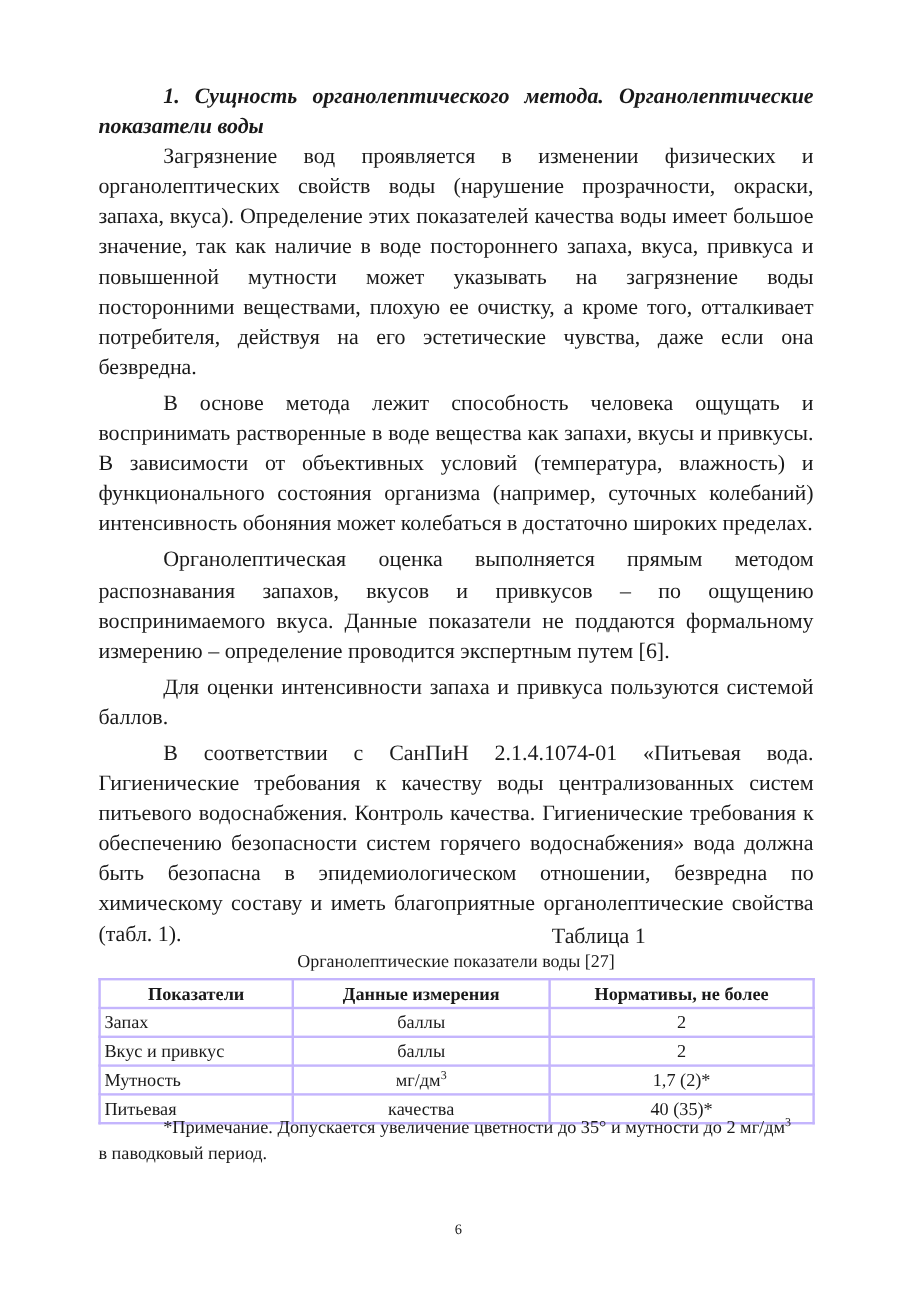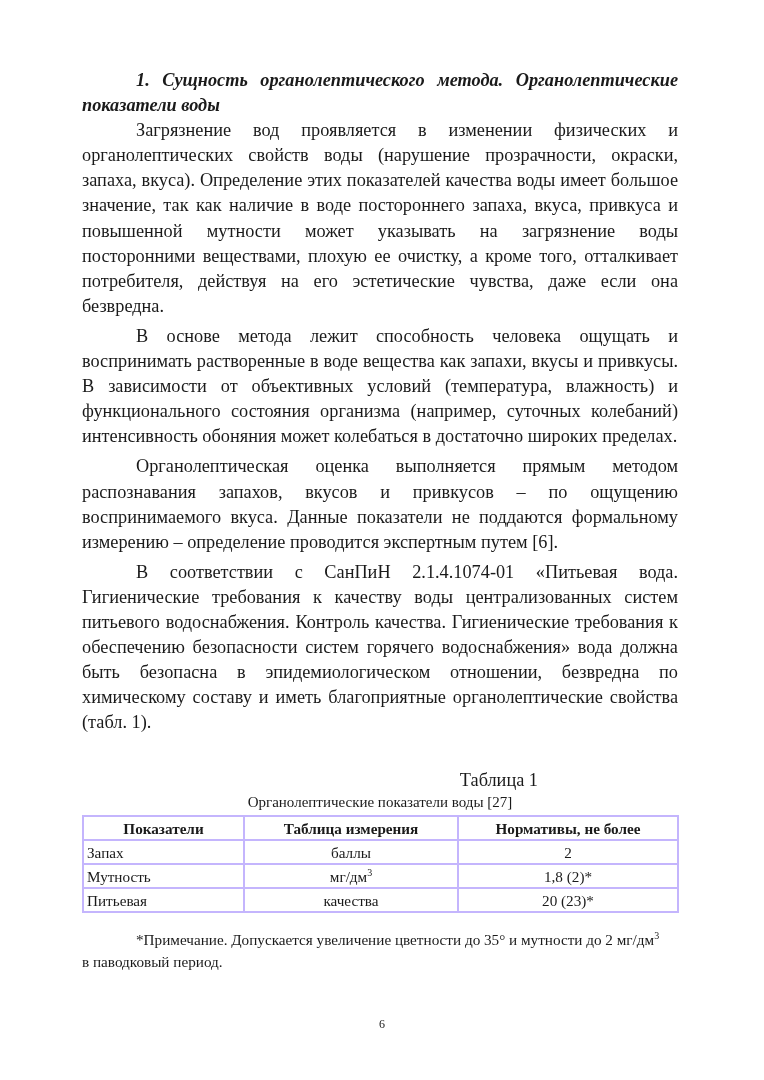--- a/index.html
+++ b/index.html
@@ -52,49 +52,55 @@
 </head>
 <body>
 
 <div class="page">
 
   <div class="textblock">
     <p class="heading">1. Сущность органолептического метода. Органолептические показатели воды</p>
     <p class="para">Загрязнение вод проявляется в изменении физических и органолептических свойств воды (нарушение прозрачности, окраски, запаха, вкуса). Определение этих показателей качества воды имеет большое значение, так как наличие в воде постороннего запаха, вкуса, привкуса и повышенной мутности может указывать на загрязнение воды посторонними веществами, плохую ее очистку, а кроме того, отталкивает потребителя, действуя на его эстетические чувства, даже если она безвредна.</p>
     <p class="para p-gap">В основе метода лежит способность человека ощущать и воспринимать растворенные в воде вещества как запахи, вкусы и привкусы. В зависимости от объективных условий (температура, влажность) и функционального состояния организма (например, суточных колебаний) интенсивность обоняния может колебаться в достаточно широких пределах.</p>
     <p class="para p-gap">Органолептическая оценка выполняется прямым методом распознавания запахов, вкусов и привкусов – по ощущению воспринимаемого вкуса. Данные показатели не поддаются формальному измерению – определение проводится экспертным путем [6].</p>
+    <p class="para p-gap">Для оценки интенсивности запаха и привкуса пользуются системой баллов.</p>
     <p class="para p-gap">В соответствии с СанПиН 2.1.4.1074-01 «Питьевая вода. Гигиенические требования к качеству воды централизованных систем питьевого водоснабжения. Контроль качества. Гигиенические требования к обеспечению безопасности систем горячего водоснабжения» вода должна быть безопасна в эпидемиологическом отношении, безвредна по химическому составу и иметь благоприятные органолептические свойства (табл. 1).</p>
   </div>
 
   <div class="table-label">Таблица 1</div>
   <div class="table-title">Органолептические показатели воды [27]</div>
 
   <table class="data">
     <thead>
       <tr>
         <th class="col1">Показатели</th>
-        <th class="col2">Таблица измерения</th>
+        <th class="col2">Данные измерения</th>
         <th class="col3">Нормативы, не более</th>
       </tr>
     </thead>
     <tbody>
       <tr>
         <td class="l">Запах</td>
         <td class="c">баллы</td>
         <td class="c">2</td>
       </tr>
       <tr>
+        <td class="l">Вкус и привкус</td>
+        <td class="c">баллы</td>
+        <td class="c">2</td>
+      </tr>
+      <tr>
         <td class="l">Мутность</td>
         <td class="c"><span>мг/дм</span><sup>3</sup></td>
-        <td class="c">1,8 (2)*</td>
+        <td class="c">1,7 (2)*</td>
       </tr>
       <tr>
         <td class="l">Питьевая</td>
         <td class="c">качества</td>
-        <td class="c">20 (23)*</td>
+        <td class="c">40 (35)*</td>
       </tr>
     </tbody>
   </table>
 
   <div class="note">
     <span class="first"><span>*Примечание. Допускается увеличение цветности до 35° и мутности до 2 мг/дм</span><sup>3</sup></span>
     <span>в паводковый период.</span>
   </div>
 
   <div class="page-num">6</div>

